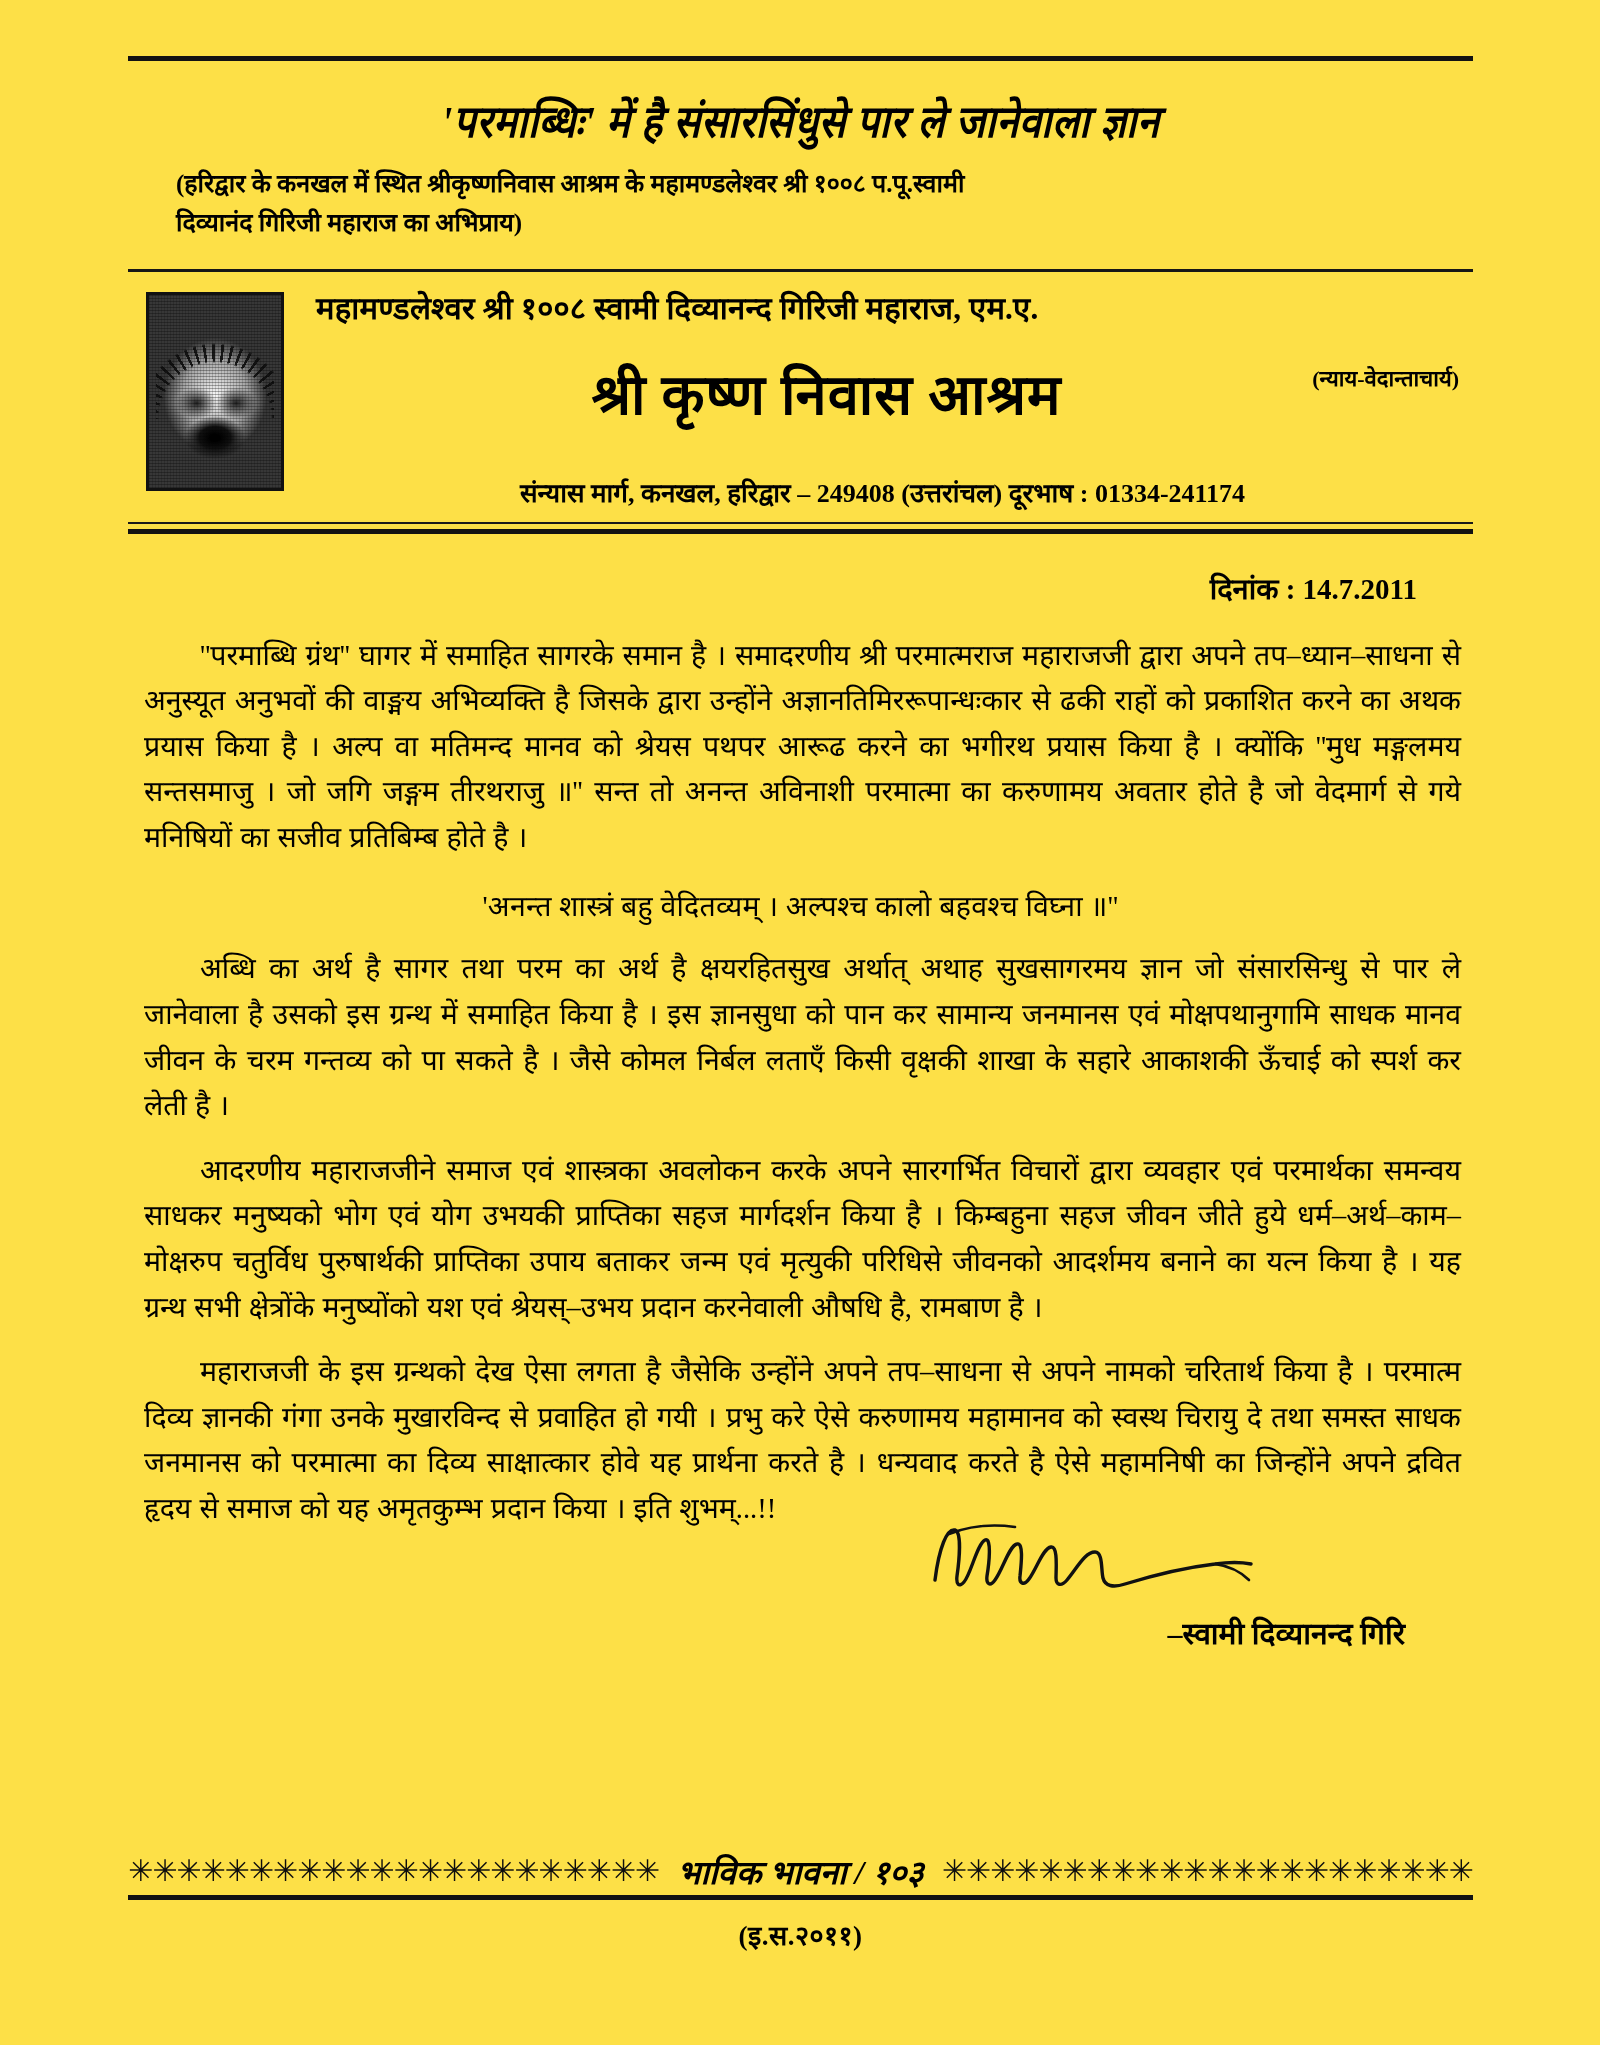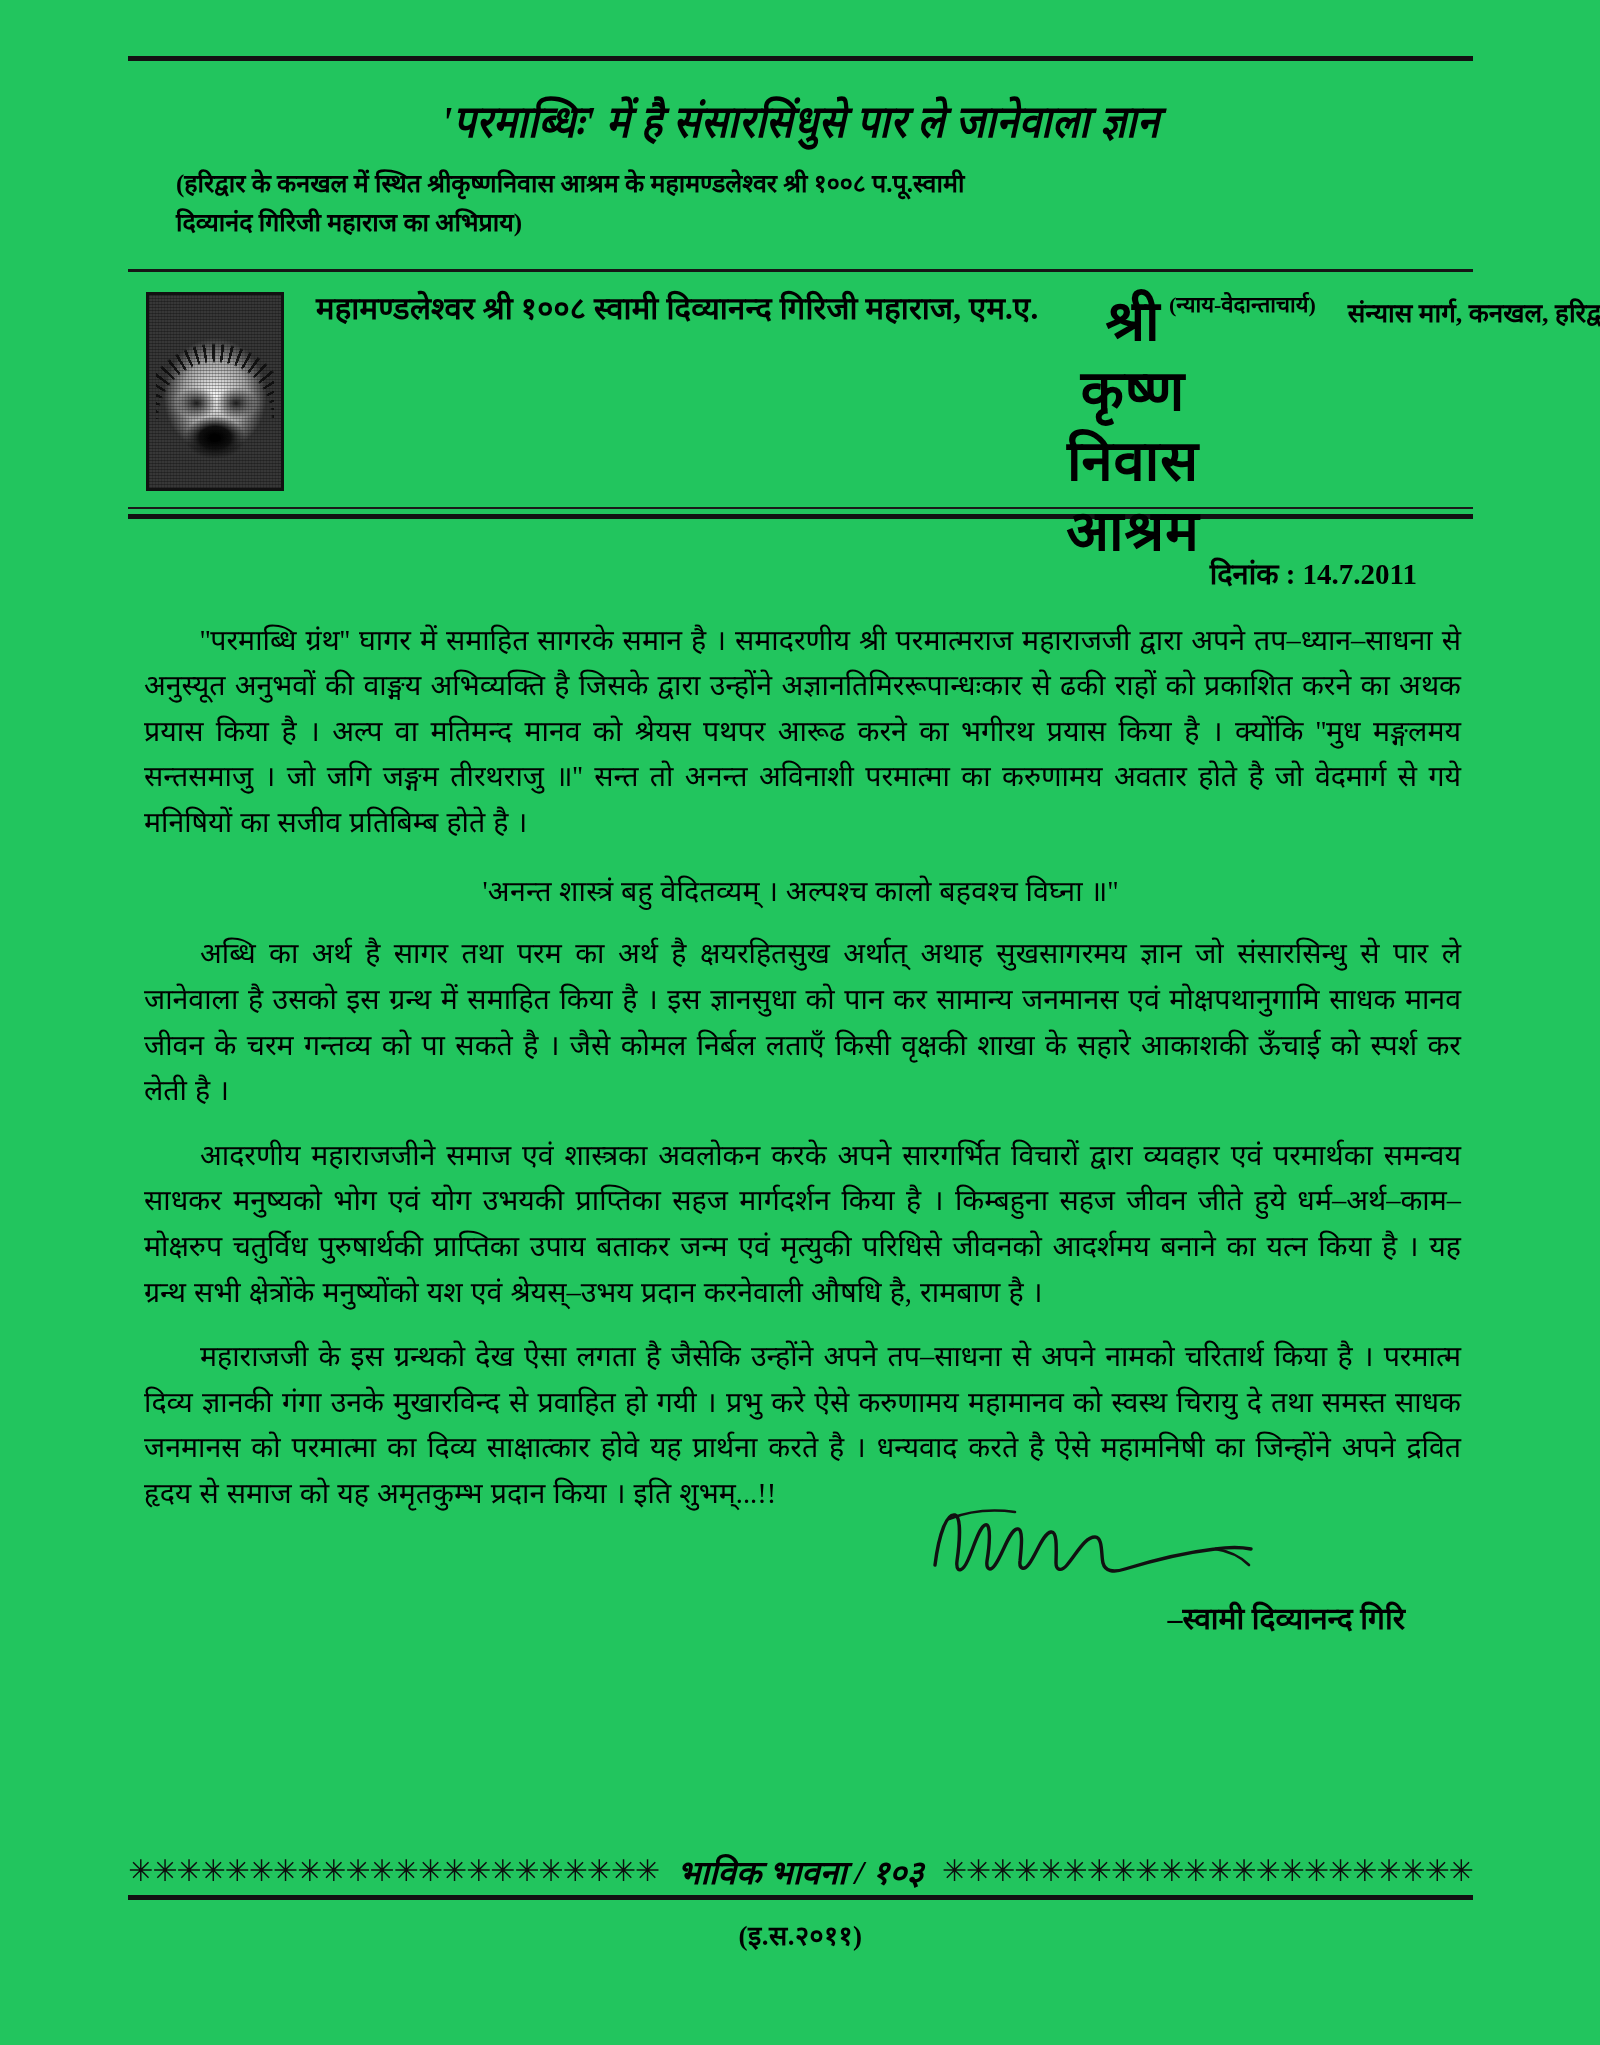--- a/index.html
+++ b/index.html
@@ -13,21 +13,21 @@
     height: 2045px;
     font-family: "Liberation Sans", sans-serif;
     color: #000000;
     overflow: hidden;
   }
 
   .page {
     position: relative;
     width: 1600px;
     height: 2045px;
-    background: #22c55e;
+    background: #fde047;
     box-sizing: border-box;
   }
 
   
   .rule-thick {
     border: 0;
     border-top: 5px solid #121212;
     margin: 0;
   }
   .rule-med {
@@ -134,21 +134,22 @@
     background-image:
       repeating-linear-gradient(0deg, rgba(0,0,0,.30) 0 1px, rgba(255,255,255,0) 1px 3px),
       repeating-linear-gradient(90deg, rgba(0,0,0,.16) 0 1px, rgba(255,255,255,0) 1px 3px);
     mix-blend-mode: multiply;
   }
 
   .letterhead-text {
     flex: 1 1 auto;
     min-width: 0;
     display: flex;
-    flex-direction: row;
+    flex-direction: column;
+    justify-content: center;
     padding-right: 10px;
     gap: 28px;
   }
 
   .lh-line1 {
     font-family: "Liberation Serif", "DejaVu Serif", serif;
     font-weight: 600;
     font-size: 31px;
     white-space: nowrap;
     letter-spacing: .2px;

